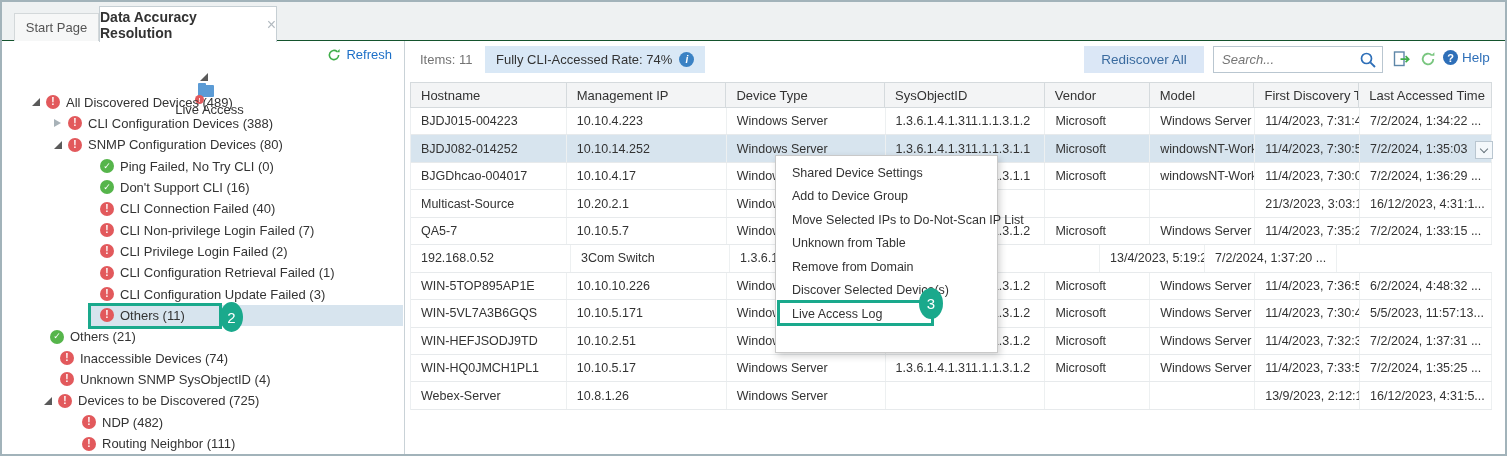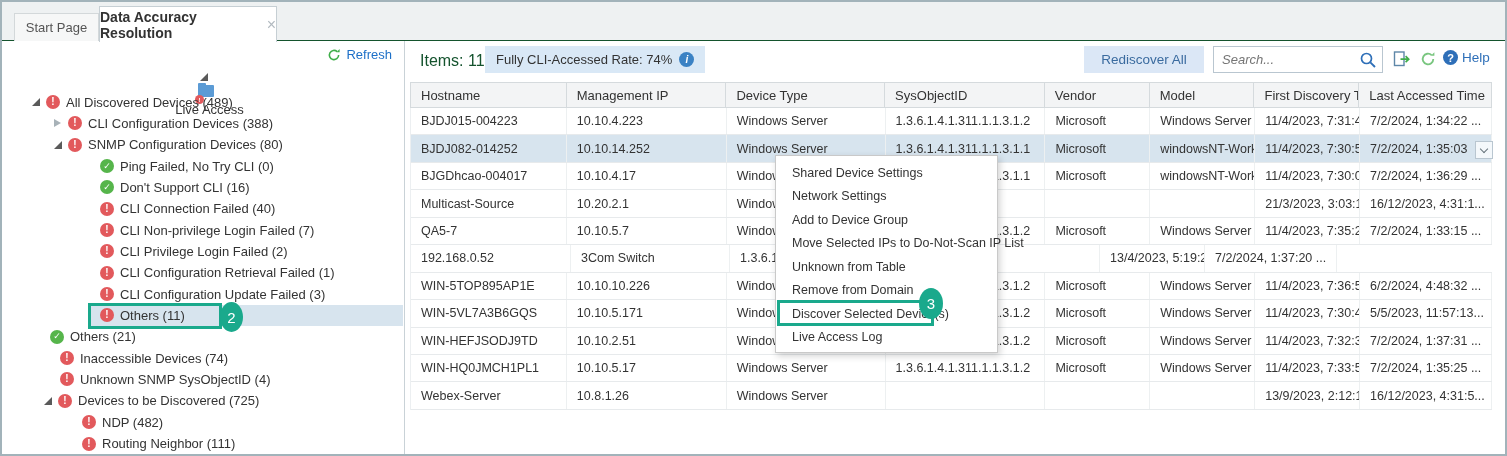--- a/index.html
+++ b/index.html
@@ -31,21 +31,21 @@
   .ic-error{background:var(--error)}
   .ic-ok{background:var(--success);font-size:9px}
   .folder-ic{position:relative;width:17px;height:13px;flex:0 0 17px;margin-top:1px}
   .folder-ic .f-tab{position:absolute;left:0;top:-2px;width:8px;height:4px;background:#5b9bd5;border-radius:1px}
   .folder-ic .f-body{position:absolute;left:0;top:0;width:16px;height:12px;background:#5b9bd5;border-radius:1px}
   .folder-ic .f-badge{position:absolute;left:-3px;bottom:-2px;width:9px;height:9px;border-radius:50%;background:var(--error);color:#fff;font-size:6px;font-weight:bold;display:flex;align-items:center;justify-content:center}
   .tree-label{margin-left:6px}
 
   
   .main{position:absolute;left:404px;top:0;right:0;bottom:0;background:#fff}
-  .items-label{position:absolute;left:14px;top:11px;font-size:16px;color:#14532d}
+  .items-label{position:absolute;left:14px;top:11px;font-size:13px;color:#737373}
   .rate-badge{position:absolute;left:79px;top:5px;height:27px;background:#d9e8f6;display:flex;align-items:center;gap:7px;padding:0 11px;font-size:13px;color:#333}
   .info-ic{width:15px;height:15px;border-radius:50%;background:#3b82c4;color:#fff;font-size:10px;font-weight:bold;font-style:italic;display:flex;align-items:center;justify-content:center}
   .rediscover-btn{position:absolute;left:678px;top:5px;width:120px;height:27px;background:#dbe7f6;color:#3a6b9f;font-size:13.5px;display:flex;align-items:center;justify-content:center;cursor:pointer}
   .search-box{position:absolute;left:807px;top:5px;width:170px;height:27px;border:1px solid #b9c6d0;background:#fff;display:flex;align-items:center}
   .search-box input{border:none;outline:none;flex:1;min-width:0;font-style:italic;font-size:13px;color:#6b747c;padding:0 6px 0 8px;font-family:inherit;background:transparent}
   .tool-ic{position:absolute;top:9px;width:20px;height:18px;display:flex;align-items:center;justify-content:center;cursor:pointer}
   .help-wrap{position:absolute;left:1037px;top:9px;display:flex;align-items:center;gap:4px;cursor:pointer}
   .help-circle{width:15px;height:15px;border-radius:50%;background:#2e6fb8;color:#fff;font-size:11px;font-weight:bold;display:flex;align-items:center;justify-content:center}
   .help-text{color:#2e6fb8;font-size:13.5px}
 
@@ -353,21 +353,20 @@
             <div class="td" style="width: 132px;">16/12/2023, 4:31:5...</div>
           </div>
         </div>
 
       <div class="row-chevron">
           <i></i>
         </div>
 
       <div class="ctx-menu" id="ctxmenu">
           <div class="menu-item">Shared Device Settings</div>
-          <div class="menu-item">Network Settings</div>
           <div class="menu-item">Add to Device Group</div>
           <div class="menu-item">Move Selected IPs to Do-Not-Scan IP List</div>
           <div class="menu-item">Unknown from Table</div>
           <div class="menu-item">Remove from Domain</div>
           <div class="menu-item">Discover Selected Device(s)</div>
           <div class="menu-item">Live Access Log</div>
         </div>
 
       <div class="ann-rect" style="left:371px;top:259px;width:157px;height:26px"></div>
       <div class="ann-badge" style="left:513px;top:247px;width:24px;height:31px">

